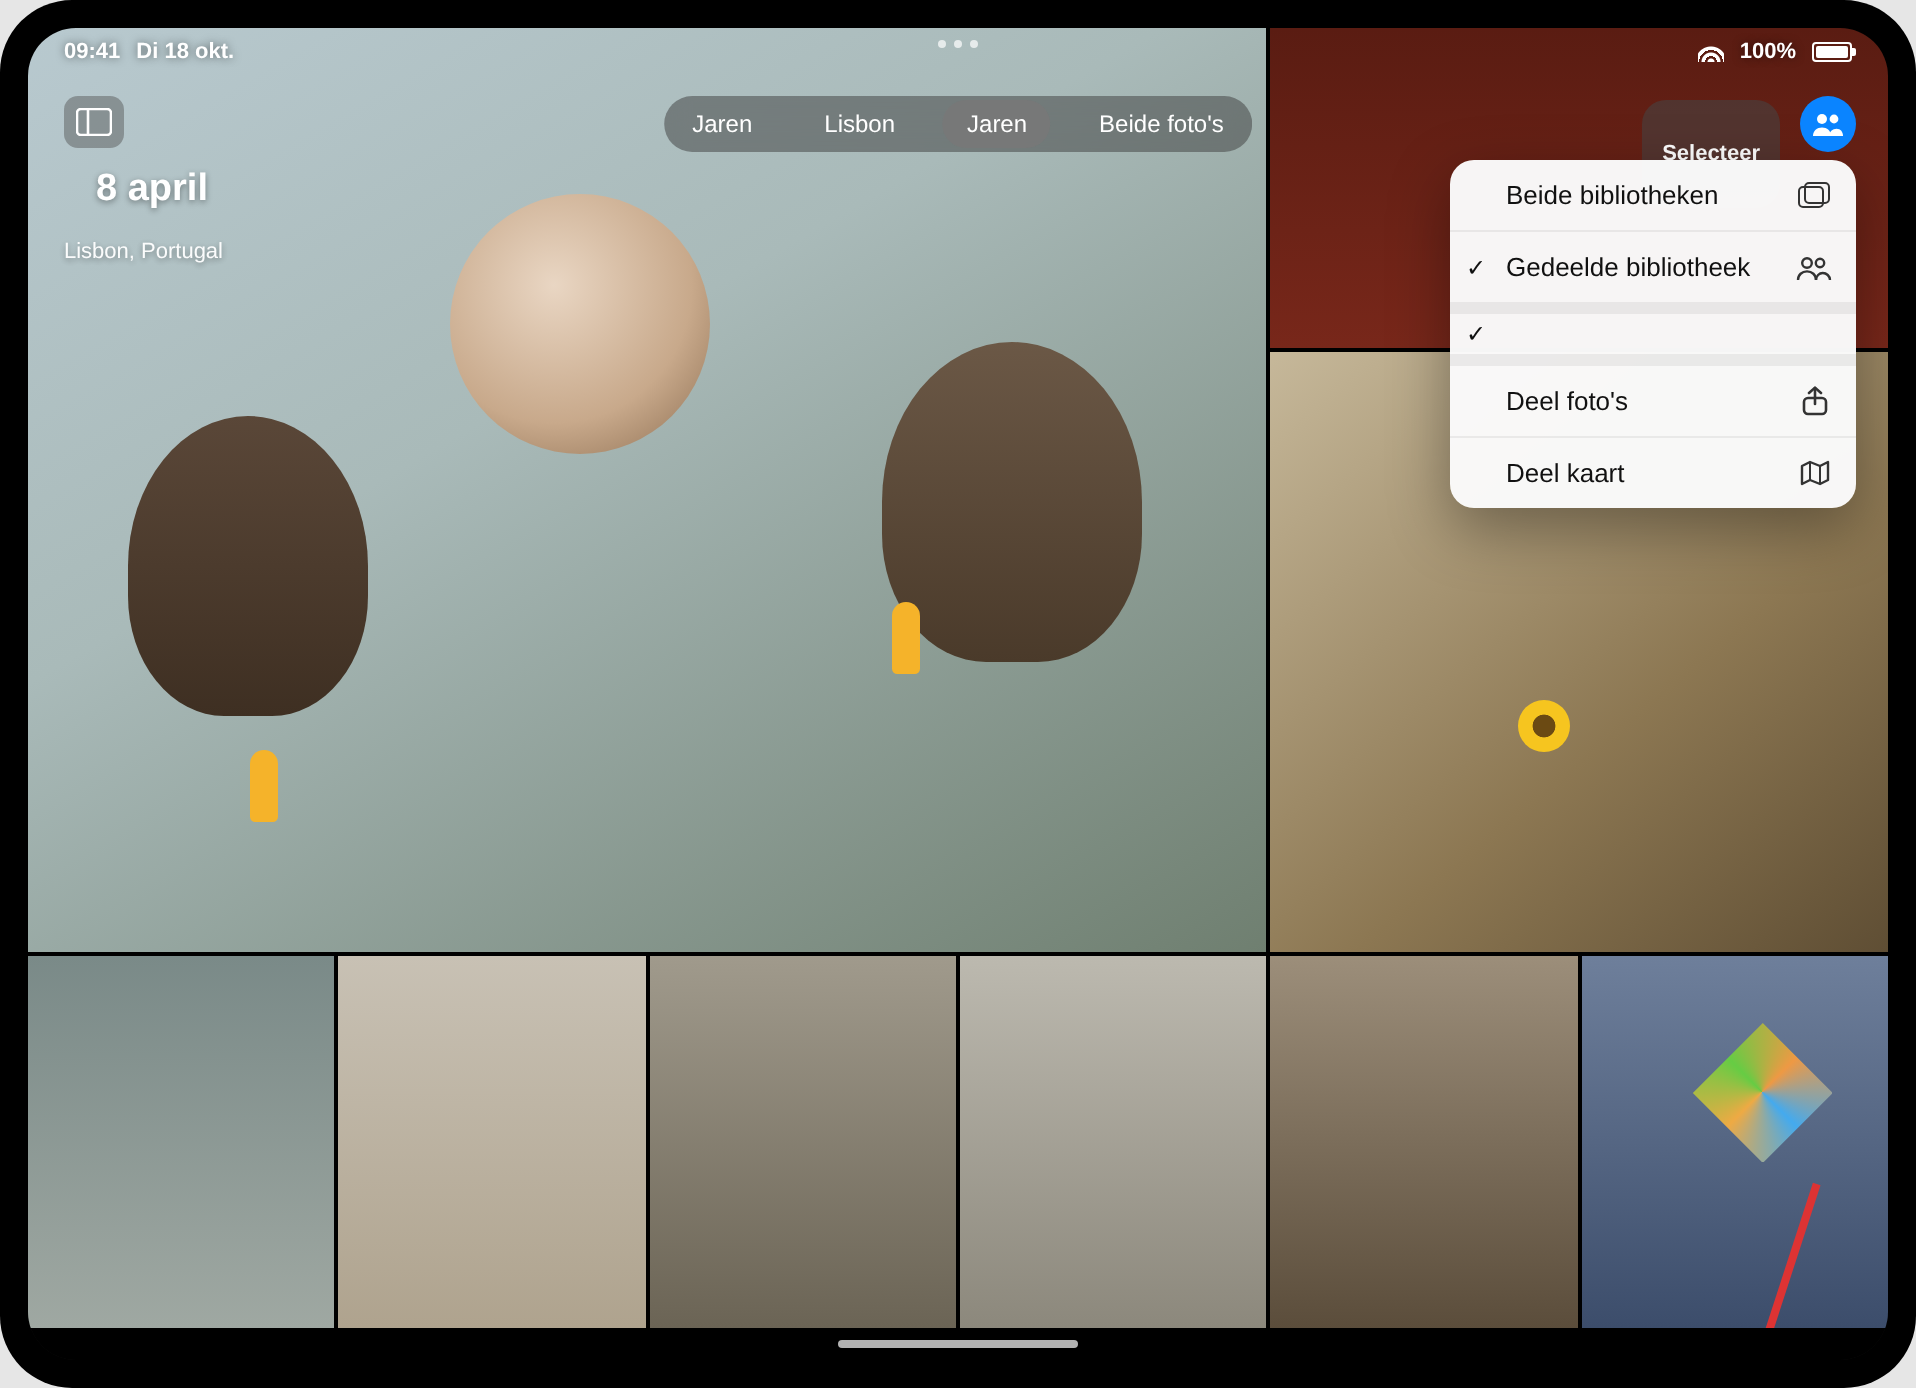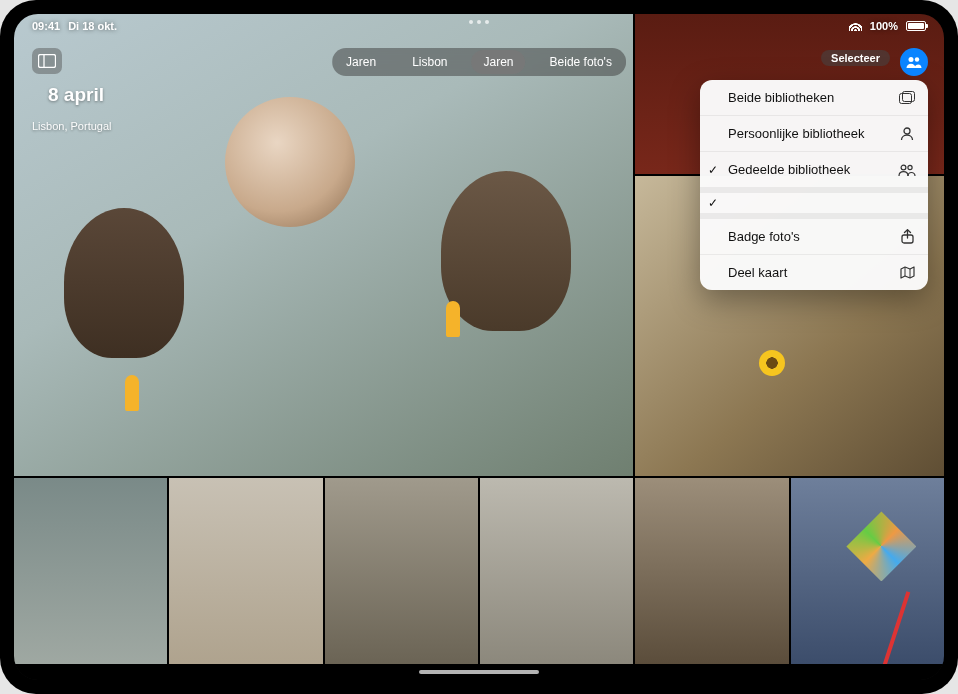--- a/index.html
+++ b/index.html
@@ -81,33 +81,33 @@
   }
   .segmented .seg {
     font-size:12px; color:#fff; padding:5px 12px; border-radius:14px; cursor:pointer;
     white-space:nowrap; font-weight:500;
   }
   .segmented .seg.active { background:rgba(120,120,120,.85); }
 
   .select-btn {
     position:absolute; top:36px; right:54px;
     background:rgba(70,70,70,.55); color:#fff; font-size:11px; font-weight:600;
-    padding:2px 10px; border-radius:12px; z-index:40;
+    padding:21px 10px; border-radius:12px; z-index:40;
   }
   .people-btn{
     position:absolute; top:34px; right:16px;
     width:28px;height:28px;border-radius:50%;
     background:#0a84ff;display:flex;align-items:center;justify-content:center;z-index:60;
   }
   .people-btn svg{display:block}
 
   
   .menu {
     position:absolute; top:66px; right:16px;
-    width:228px; background:rgba(250,250,250,.98);
+    width:203px; background:rgba(250,250,250,.98);
     border-radius:12px; box-shadow:0 10px 30px rgba(0,0,0,.35);
     overflow:hidden; z-index:55; font-size:13px; color:#111;
   }
   .menu-item{
     display:flex; align-items:center; justify-content:space-between;
     padding:10px 12px 10px 28px; position:relative; cursor:pointer;
   }
   .menu-item + .menu-item { border-top:1px solid rgba(0,0,0,.06); }
   .menu-sep { height:6px; background:rgba(0,0,0,.06); }
   .menu-item .check{ position:absolute; left:8px; top:50%; transform:translateY(-50%); font-size:12px;}
@@ -212,47 +212,38 @@
       <div class="menu-item">
         <span>Beide bibliotheken</span>
         <span class="ricon">
           <svg width="16" height="14" viewBox="0 0 16 14">
               <rect x="0.5" y="2.5" width="12" height="10" rx="2" fill="none" stroke="#333"></rect>
               <rect x="3.5" y="0.5" width="12" height="10" rx="2" fill="none" stroke="#333"></rect>
             </svg>
         </span>
       </div>
       <div class="menu-item">
-        <span>Persoonlijke bibliotheek</span>
-        <span class="ricon">
-          <svg width="14" height="14" viewBox="0 0 14 14">
-              <circle cx="7" cy="4" r="3" fill="none" stroke="#333" stroke-width="1.3"></circle>
-              <path d="M1.5 13c0-3 2.5-5 5.5-5s5.5 2 5.5 5" fill="none" stroke="#333" stroke-width="1.3"></path>
-            </svg>
-        </span>
-      </div>
-      <div class="menu-item">
         <span class="check">✓</span>
         <span>Gedeelde bibliotheek</span>
         <span class="ricon">
           <svg width="18" height="12" viewBox="0 0 18 12">
               <circle cx="5.5" cy="3.5" r="2.4" fill="none" stroke="#333" stroke-width="1.2"></circle>
               <circle cx="12" cy="3.5" r="2.1" fill="none" stroke="#333" stroke-width="1.2"></circle>
               <path d="M1 12c0-2.6 2-4.3 4.5-4.3S10 9.4 10 12" fill="none" stroke="#333" stroke-width="1.2"></path>
               <path d="M10 12c0-2 1.6-3.5 3.4-3.5S17 10 17 12" fill="none" stroke="#333" stroke-width="1.2"></path>
             </svg>
         </span>
       </div>
       <div class="menu-sep"></div>
       <div class="menu-item">
         <span class="check">✓</span>
       </div>
       <div class="menu-sep"></div>
       <div class="menu-item">
-        <span>Badge foto's</span>
+        <span>Deel foto's</span>
         <span class="ricon">
           <svg width="13" height="15" viewBox="0 0 13 15">
               <path d="M6.5 1v8" stroke="#333" stroke-width="1.3" stroke-linecap="round"></path>
               <path d="M3.5 3.5 6.5 0.8 9.5 3.5" fill="none" stroke="#333" stroke-width="1.3" stroke-linecap="round" stroke-linejoin="round"></path>
               <rect x="1" y="6" width="11" height="8" rx="2" fill="none" stroke="#333" stroke-width="1.3"></rect>
             </svg>
         </span>
       </div>
       <div class="menu-item">
         <span>Deel kaart</span>

